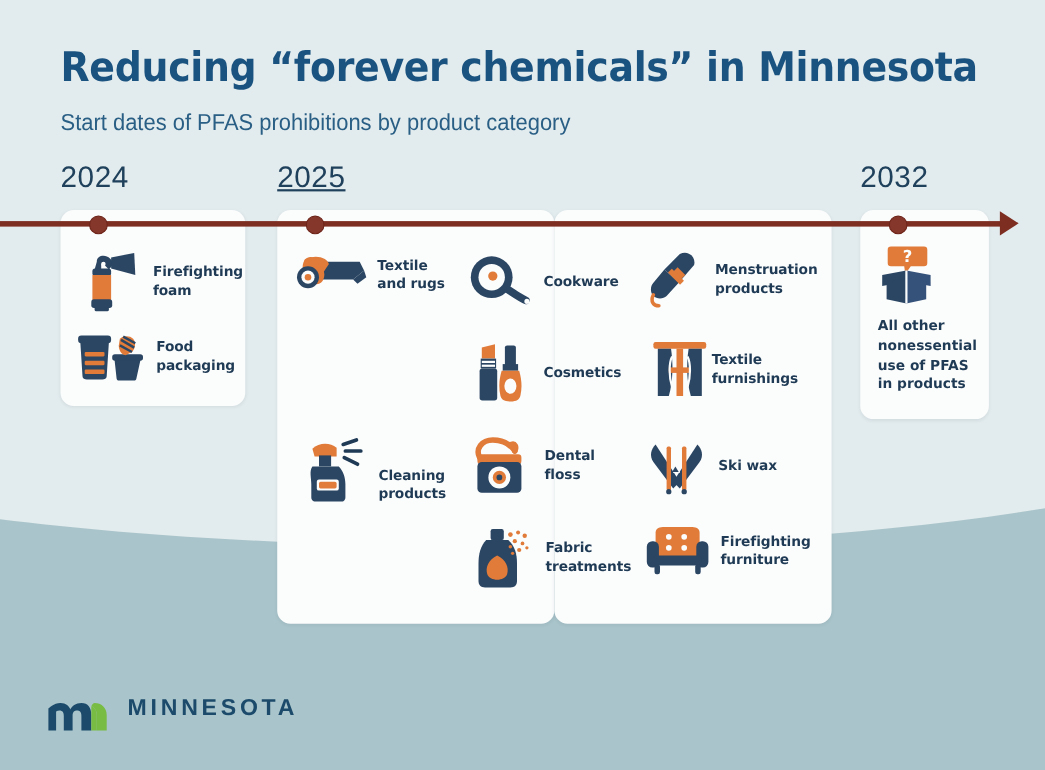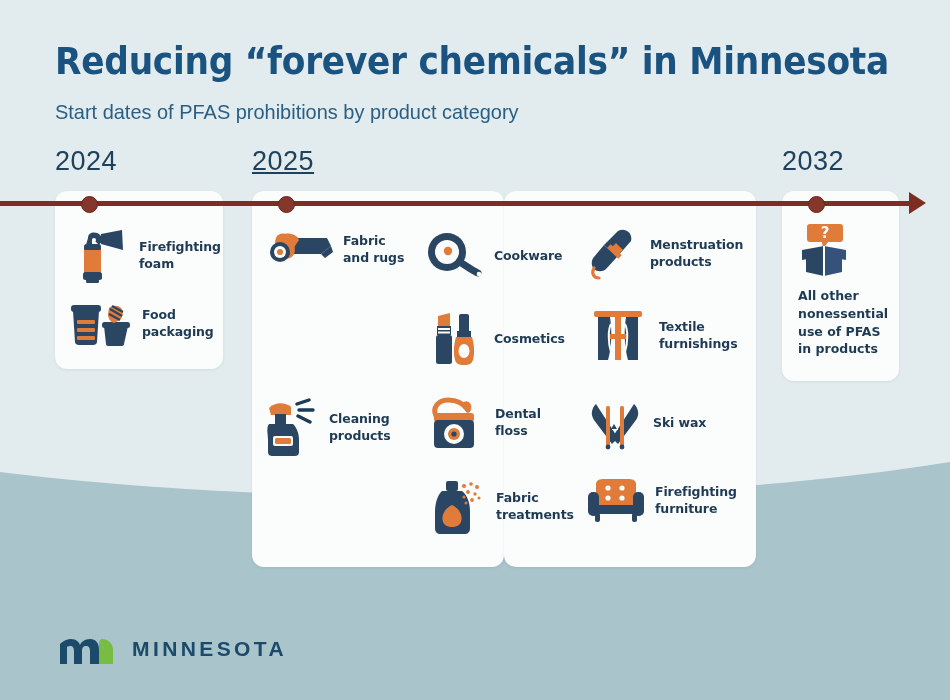--- a/index.html
+++ b/index.html
@@ -65,21 +65,21 @@
     font-size:12.5px;font-weight:700;line-height:1.35;color:#1e3a54;
     font-family:"DejaVu Sans", sans-serif;letter-spacing:-0.1px;
   }
   .lab-2032{
     position:absolute;left:798px;top:287px;width:95px;
     font-size:12.5px;font-weight:700;line-height:1.42;color:#1e3a54;
     font-family:"DejaVu Sans", sans-serif;
   }
 
   
-  .logo{position:absolute;left:58px;top:632px;display:flex;align-items:center;}
+  .logo{position:absolute;left:42px;top:632px;display:flex;align-items:flex-start;}
   .logo-word{
     margin-left:16px;font-size:21px;font-weight:700;letter-spacing:3.4px;
     color:#1b4a6b;font-family:"Liberation Sans", sans-serif;
   }
 </style>
 </head>
 <body>
 
 <div id="stage">
 
@@ -137,25 +137,25 @@
   <div class="item" style="left:263px;top:228px;">
     <svg class="ico" width="72" height="44" viewBox="0 0 72 44">
       <path d="M26 10 L64 10 L68 18 L58 26 L20 26 Z" fill="#2b4663"></path>
       <path d="M58 26 L68 18 L70 24 L62 30 Z" fill="#2b4663"></path>
       <ellipse cx="22" cy="18" rx="9" ry="13" fill="#e07b39" transform="rotate(-25 22 18)"></ellipse>
       <path d="M14 8 C24 3,34 6,36 12 L28 24 C20 26,12 18,14 8Z" fill="#e07b39"></path>
       <circle cx="17" cy="24" r="10" fill="#2b4663"></circle>
       <circle cx="17" cy="24" r="6" fill="#fbfcfc"></circle>
       <circle cx="17" cy="24" r="3" fill="#e07b39"></circle>
     </svg>
-    <div class="lab" style="width:66px;margin-left:8px;">Fabric and rugs</div>
-  </div>
-
-
-  <div class="item" style="left:261px;top:398px;">
+    <div class="lab" style="width:66px;margin-left:8px;">Textile and rugs</div>
+  </div>
+
+
+  <div class="item" style="left:276px;top:398px;align-items:flex-end;">
     <svg class="ico" width="58" height="60" viewBox="0 0 58 60">
       <path d="M8 10 C14 4,24 4,30 9 L30 17 L10 17 Z" fill="#e07b39"></path>
       <rect x="14" y="16" width="11" height="10" fill="#2b4663"></rect>
       <path d="M8 26 L32 26 C36 30,38 36,38 42 L38 54 C38 57,36 58,34 58 L12 58 C9 58,7 57,7 54 L7 42 C7 36,5 30,8 26 Z" fill="#2b4663"></path>
       <rect x="12" y="38" width="20" height="10" rx="2" fill="#fbfcfc"></rect>
       <rect x="14" y="40" width="16" height="6" rx="1.5" fill="#e07b39"></rect>
       <path d="M36 6 L48 2 M38 12 L52 12 M37 18 L49 24" stroke="#1e3a54" stroke-width="3.4" stroke-linecap="round" fill="none"></path>
     </svg>
     <div class="lab" style="width:68px;margin-left:10px;">Cleaning products</div>
   </div>
@@ -232,21 +232,21 @@
   <div class="item" style="left:592px;top:308px;">
     <svg class="ico" width="52" height="56" viewBox="0 0 52 56">
       <rect x="2" y="3" width="48" height="6" rx="2" fill="#e07b39"></rect>
       <path d="M6 9 L18 9 C20 22,20 38,16 52 L6 52 Z" fill="#2b4663"></path>
       <path d="M46 9 L34 9 C32 22,32 38,36 52 L46 52 Z" fill="#2b4663"></path>
       <rect x="23" y="9" width="6" height="43" fill="#e07b39"></rect>
       <rect x="16" y="26" width="20" height="5" fill="#e07b39"></rect>
       <path d="M19 16 C16 22,16 34,19 44" stroke="#fbfcfc" stroke-width="2" fill="none"></path>
       <path d="M33 16 C36 22,36 34,33 44" stroke="#fbfcfc" stroke-width="2" fill="none"></path>
     </svg>
-    <div class="lab" style="width:76px;margin-left:15px;">Textile furnishings</div>
+    <div class="lab" style="width:76px;margin-left:3px;">Textile furnishings</div>
   </div>
 
   <div class="item" style="left:588px;top:396px;">
     <svg class="ico" width="54" height="54" viewBox="0 0 54 54">
       <path d="M8 8 C4 12,2 18,6 24 L24 48 L30 42 Z" fill="#2b4663"></path>
       <path d="M46 8 C50 12,52 18,48 24 L30 48 L24 42 Z" fill="#2b4663"></path>
       <rect x="18" y="10" width="4" height="40" rx="1.5" fill="#e07b39"></rect>
       <rect x="32" y="10" width="4" height="40" rx="1.5" fill="#e07b39"></rect>
       <path d="M24 26 L30 26 L30 34 L24 34 Z" fill="#fbfcfc"></path>
       <path d="M26 28 L29 33 L23 33 Z" fill="#2b4663"></path>

